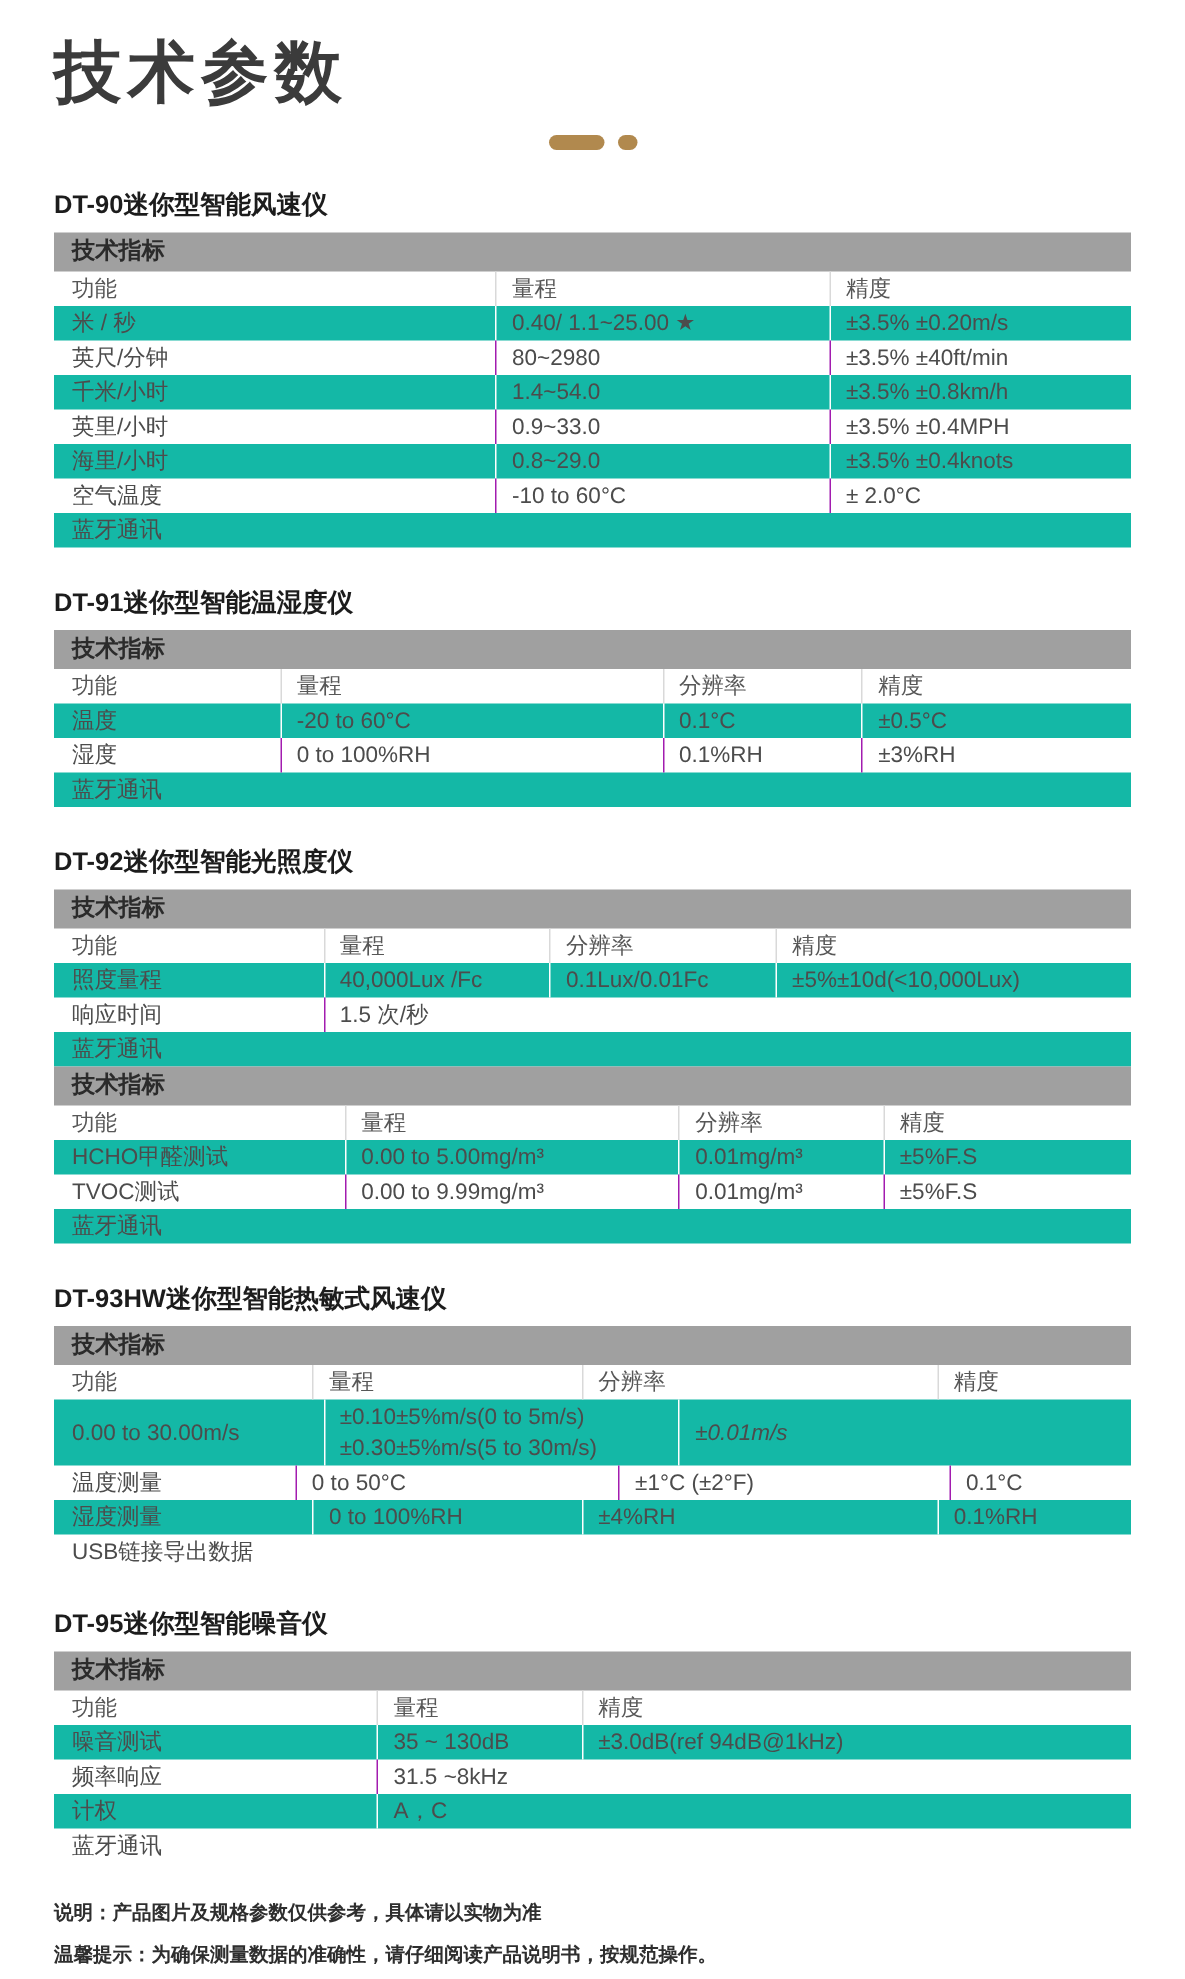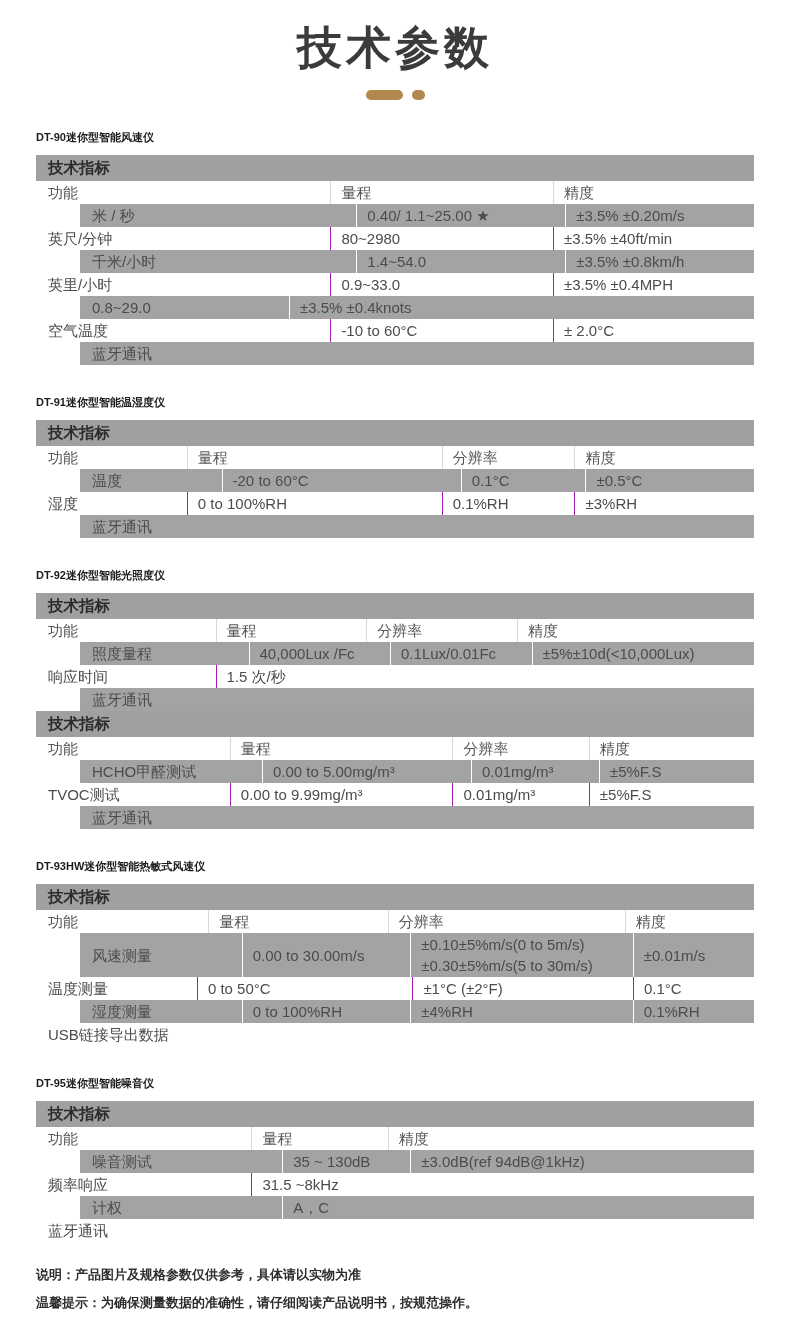--- a/index.html
+++ b/index.html
@@ -7,57 +7,56 @@
   body {
     width: 790px;
     font-family: "Liberation Sans", "DejaVu Sans", sans-serif;
     color: #4c4c4c;
   }
   .page { padding: 14px 36px 40px 36px; }
 
   
   .page-title {
     margin: 8px 0 0 0;
-    text-align: center;
     font-size: 45px;
     line-height: 52px;
     font-weight: 700;
     color: #3b3b3b;
     letter-spacing: 4px;
   }
   .deco {
     display: flex;
     justify-content: center;
     align-items: center;
     gap: 9px;
     margin: 16px 0 24px 0;
   }
   .deco-bar { width: 37px; height: 10px; border-radius: 5px; }
   .deco-dot { width: 13px; height: 10px; border-radius: 5px; }
 
   
   .product-heading {
     margin: 26px 0 7px 0;
-    font-size: 11px;
+    font-size: 17px;
     line-height: 22px;
     font-weight: 700;
     color: #1c1c1c;
   }
   .spec-table { width: 100%; }
   .bar {
     background: #a0a0a0;
     color: #2b2b2b;
     font-weight: 700;
     font-size: 15.5px;
     line-height: 22px;
     padding: 2px 0 2px 12px;
   }
   .thead { display: flex; color: #575757; }
   .row { display: flex; }
-  .row.alt { background: #a3a3a3; margin-left: 44px; }
+  .row.alt { background: #14b8a6; }
   .cell {
     font-size: 15px;
     line-height: 21px;
     min-height: 23px;
     padding: 1px 8px 1px 10px;
     display: flex;
     align-items: center;
     white-space: pre-line;
   }
   .cell:first-child { padding-left: 12px; }
@@ -113,20 +112,21 @@
               <div class="cell" style="width: 41%;">千米/小时</div>
               <div class="cell" style="width: 31%;">1.4~54.0</div>
               <div class="cell" style="width: 28%;">±3.5% ±0.8km/h</div>
             </div>
             <div class="row">
               <div class="cell" style="width: 41%;">英里/小时</div>
               <div class="cell" style="width: 31%;">0.9~33.0</div>
               <div class="cell" style="width: 28%;">±3.5% ±0.4MPH</div>
             </div>
             <div class="row alt">
+              <div class="cell" style="width: 41%;">海里/小时</div>
               <div class="cell" style="width: 31%;">0.8~29.0</div>
               <div class="cell" style="width: 28%;">±3.5% ±0.4knots</div>
             </div>
             <div class="row">
               <div class="cell" style="width: 41%;">空气温度</div>
               <div class="cell" style="width: 31%;">-10 to 60°C</div>
               <div class="cell" style="width: 28%;">± 2.0°C</div>
             </div>
             <div class="row alt">
               <div class="cell" style="width: 100%;">蓝牙通讯</div>
@@ -229,25 +229,24 @@
     <div class="spec-table">
       <div class="bar">技术指标</div>
       <div class="thead">
             <div class="cell" style="width: 24%;">功能</div>
             <div class="cell" style="width: 25%;">量程</div>
             <div class="cell" style="width: 33%;">分辨率</div>
             <div class="cell" style="width: 18%;">精度</div>
           </div>
       <div class="tbody">
             <div class="row alt">
-              <div class="cell" style="width: 24%;">风速测量</div>
               <div class="cell" style="width: 25%;">0.00 to 30.00m/s</div>
               <div class="cell" style="width: 33%;">±0.10±5%m/s(0 to 5m/s)
 ±0.30±5%m/s(5 to 30m/s)</div>
-              <div class="cell" style="width: 18%;">±0.01m/s</div>
+              <div class="cell" style="width: 18%; font-style: italic;">±0.01m/s</div>
             </div>
             <div class="row">
               <div class="cell" style="width: 24%;">温度测量</div>
               <div class="cell" style="width: 25%;">0 to 50°C</div>
               <div class="cell" style="width: 33%; margin-left: 48px;">±1°C (±2°F)</div>
               <div class="cell" style="width: 18%;">0.1°C</div>
             </div>
             <div class="row alt">
               <div class="cell" style="width: 24%;">湿度测量</div>
               <div class="cell" style="width: 25%;">0 to 100%RH</div>

